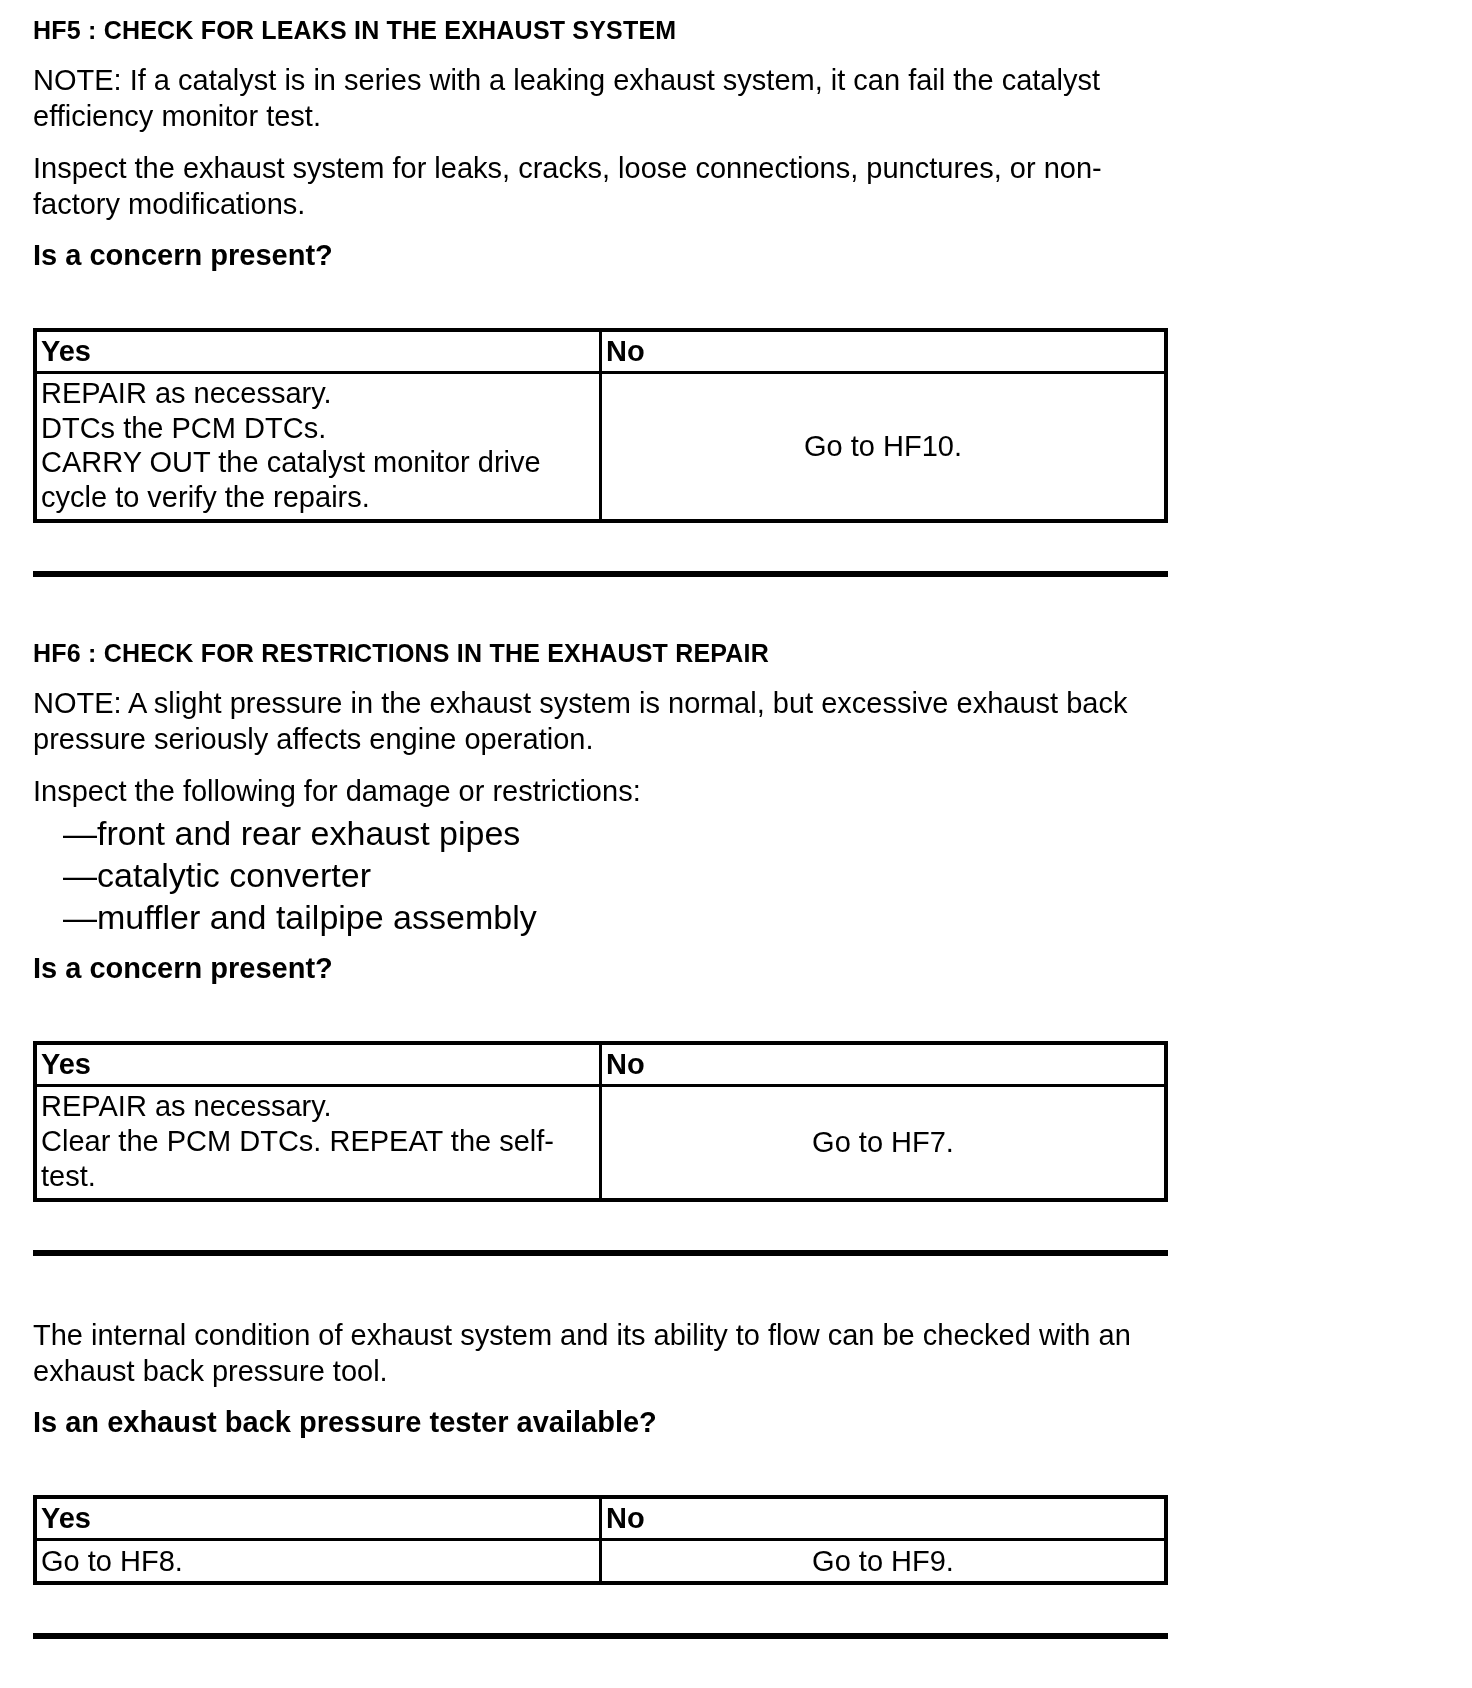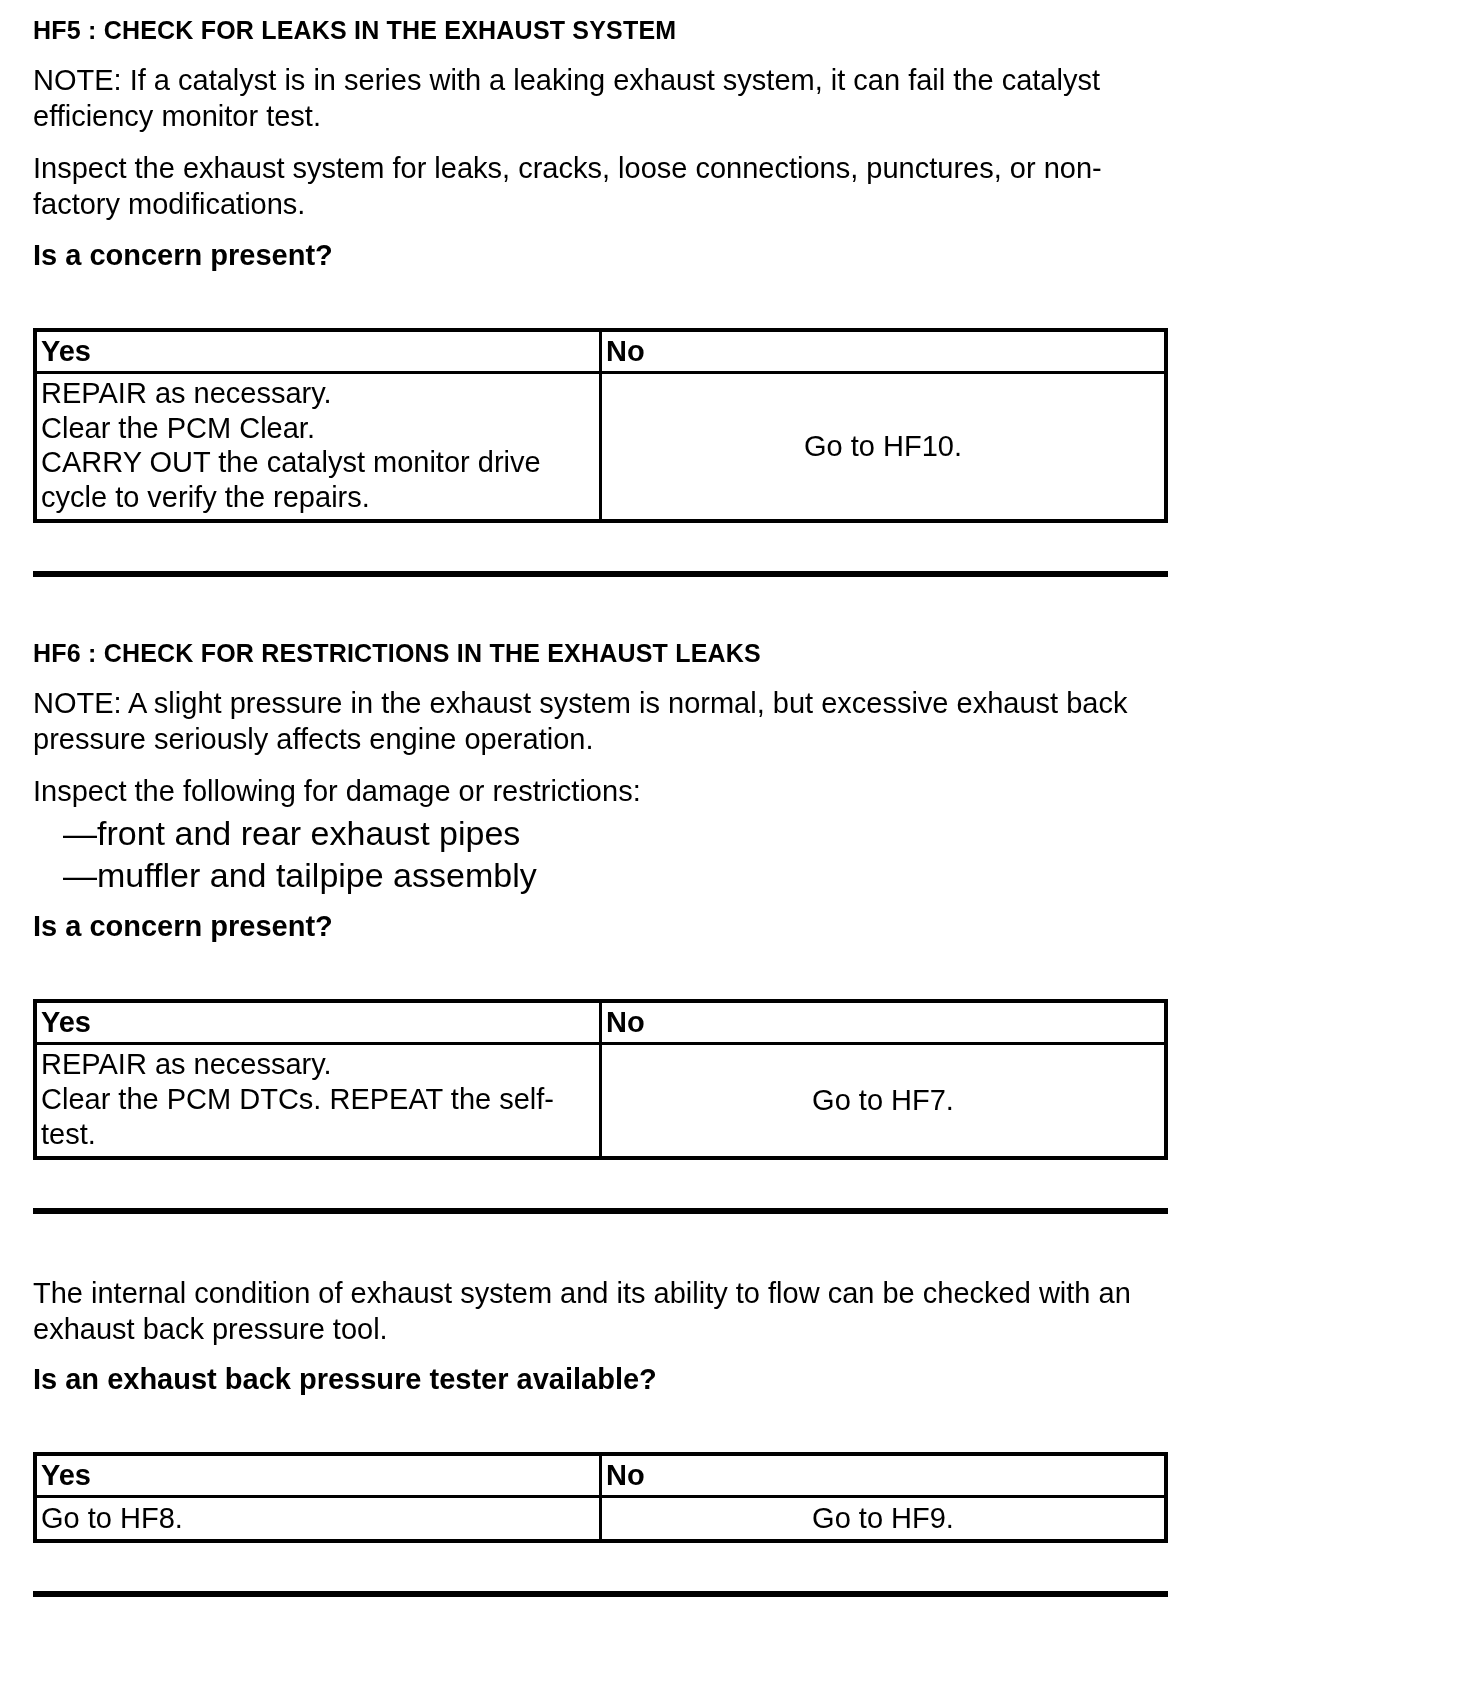--- a/index.html
+++ b/index.html
@@ -101,37 +101,38 @@
       <thead>
         <tr>
           <th>Yes</th>
           <th>No</th>
         </tr>
       </thead>
       <tbody>
         <tr>
           <td class="yes-cell">
             <div>REPAIR as necessary.</div>
-            <div>Clear the PCM  Clear.</div>
+            <div>DTCs the PCM  DTCs.</div>
             <div>CARRY OUT the catalyst monitor drive cycle to verify the repairs.</div>
           </td>
           <td class="no-cell">Go to HF10.</td>
         </tr>
       </tbody>
     </table>
   </section>
 
   <div class="divider"></div>
 
   <section class="step">
-    <h2 class="heading">HF6 : CHECK FOR RESTRICTIONS IN THE EXHAUST LEAKS</h2>
+    <h2 class="heading">HF6 : CHECK FOR RESTRICTIONS IN THE EXHAUST REPAIR</h2>
     <p class="body-text">NOTE: A slight pressure in the exhaust system is normal, but excessive exhaust back pressure seriously affects engine operation.</p>
     <p class="body-text" style="margin-bottom:2px;">Inspect the following for damage or restrictions:</p>
     <div class="bullet-list">
       <div class="bullet">—front and rear exhaust pipes</div>
+      <div class="bullet">—catalytic converter</div>
       <div class="bullet">—muffler and tailpipe assembly</div>
     </div>
     <p class="question">Is a concern present?</p>
 
     <table class="decision">
       <thead>
         <tr>
           <th>Yes</th>
           <th>No</th>
         </tr>

